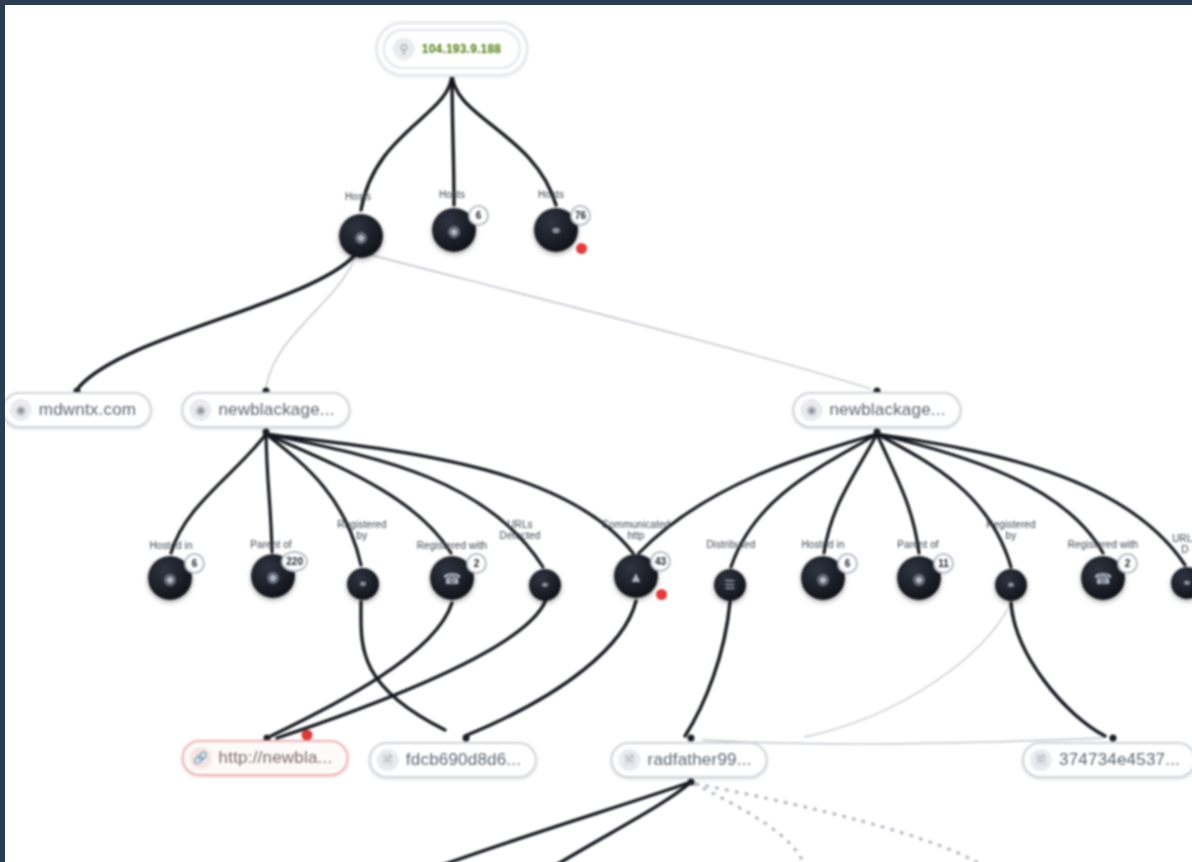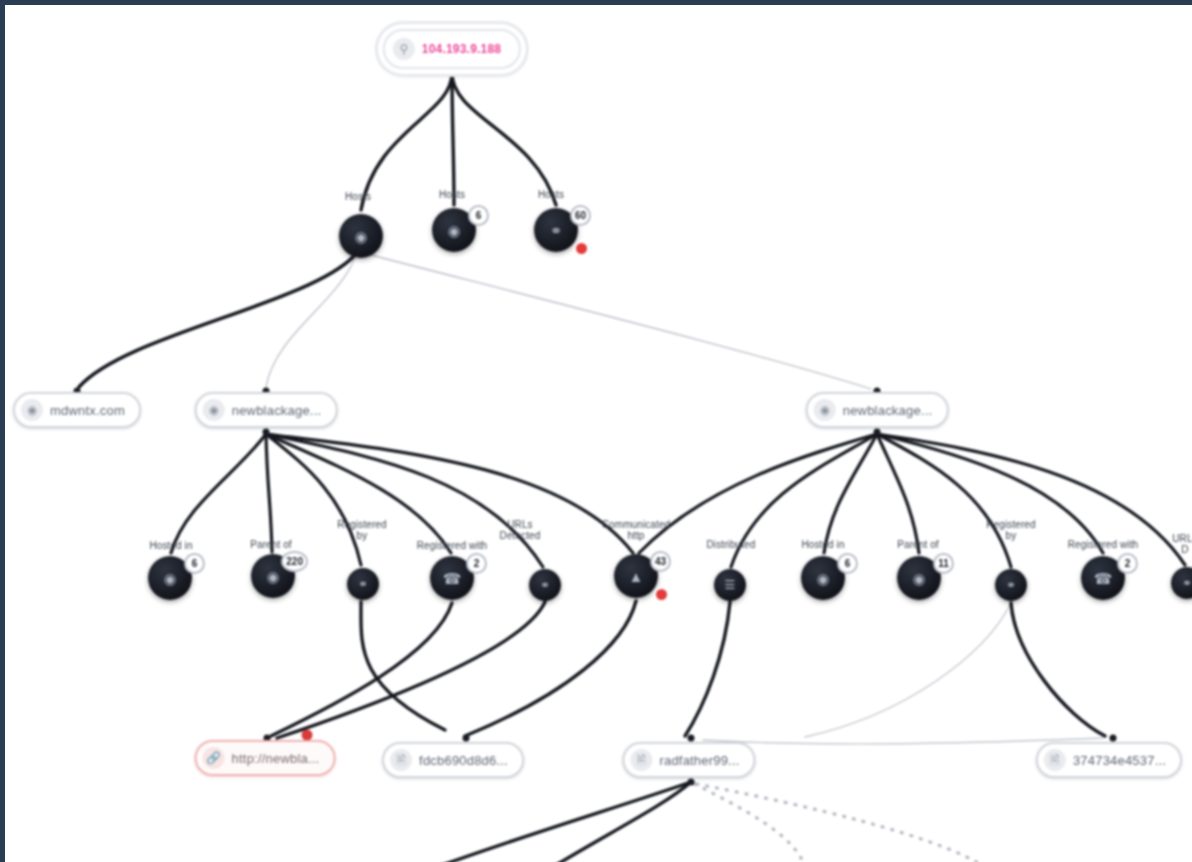--- a/index.html
+++ b/index.html
@@ -35,27 +35,27 @@
     box-shadow:0 1px 3px rgba(30,40,60,.18);
     white-space:nowrap;
   }
   .pill .glyph{
     width:22px;height:22px;border-radius:50%;
     background:#e9ebef;
     display:flex;align-items:center;justify-content:center;
     color:#8f96a3;font-size:12px;line-height:1;flex:none;
   }
   .pill .lbl{
-    font-size:13px;color:#5c6472;letter-spacing:.2px;
+    font-size:17px;color:#5c6472;letter-spacing:.2px;
   }
   .pill.root{
     border:2px solid #e3e5ea;border-radius:26px;padding:7px 18px 7px 8px;
     box-shadow:0 0 0 5px #ffffff,0 0 0 8px #e6e8ed,0 3px 9px rgba(30,40,60,.22);
   }
-  .pill.root .lbl{font-size:12px;color:#ec4899;font-weight:bold;}
+  .pill.root .lbl{font-size:12px;color:#4d7c0f;font-weight:bold;}
   .pill.malicious{
     border-color:#f0b4b4;
     box-shadow:0 1px 3px rgba(190,60,60,.22);
     background:#fffafa;
   }
   .pill.malicious .glyph{background:#f7e4e4;color:#c97e7e;}
   .pill.malicious .lbl{color:#7a6a6d;}
 
   
   .group{position:absolute;transform:translate(-50%,-50%);}
@@ -210,21 +210,21 @@
 
     <div class="group" style="left:356px;top:231px">
       <div class="ball">◉</div>
     </div>
     <div class="group" style="left:449px;top:225px">
       <div class="ball">◉</div>
       <div class="count">6</div>
     </div>
     <div class="group" style="left:551px;top:225px">
       <div class="ball">⚭</div>
-      <div class="count">60</div>
+      <div class="count">76</div>
       <div class="mal"></div>
     </div>
 
     <div class="group" style="left:165px;top:573px">
       <div class="ball">◉</div>
       <div class="count">6</div>
     </div>
     <div class="group" style="left:268px;top:571px">
       <div class="ball">◉</div>
       <div class="count">220</div>

